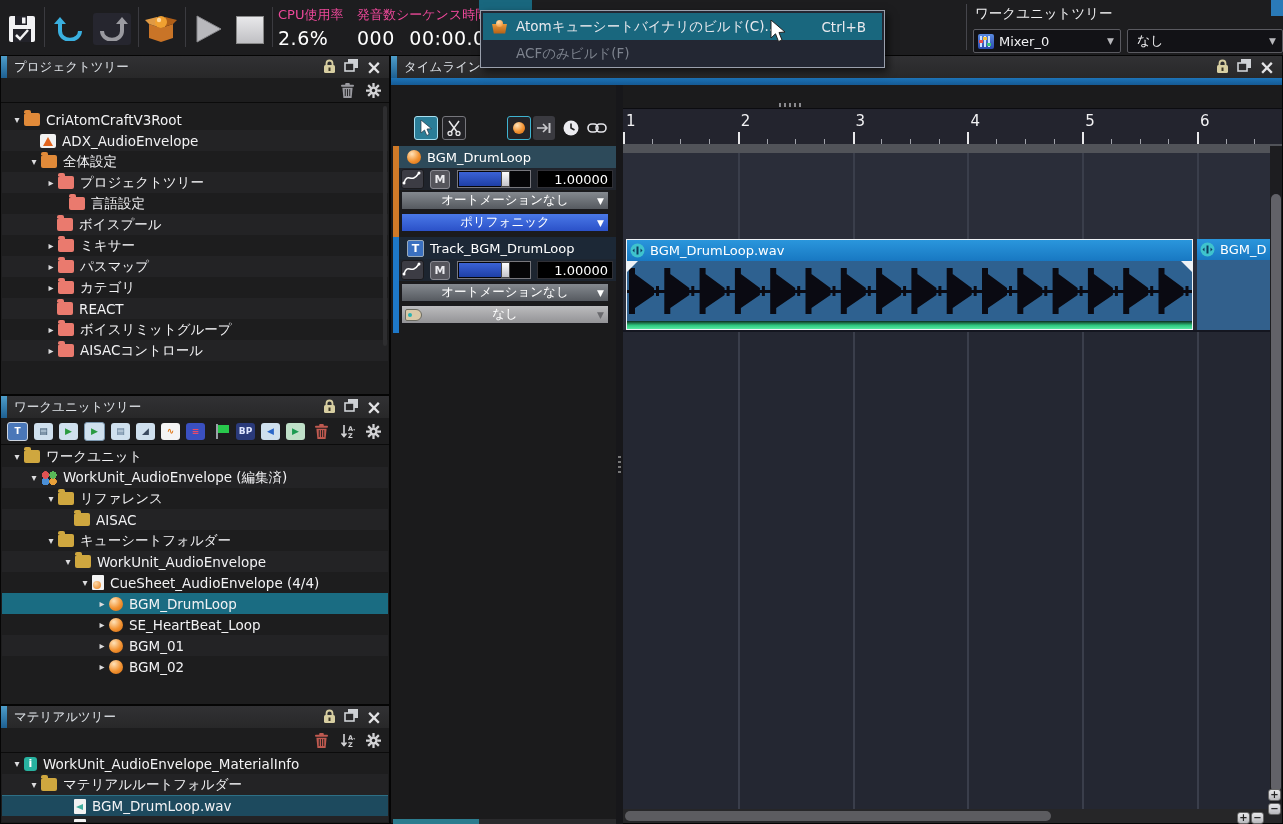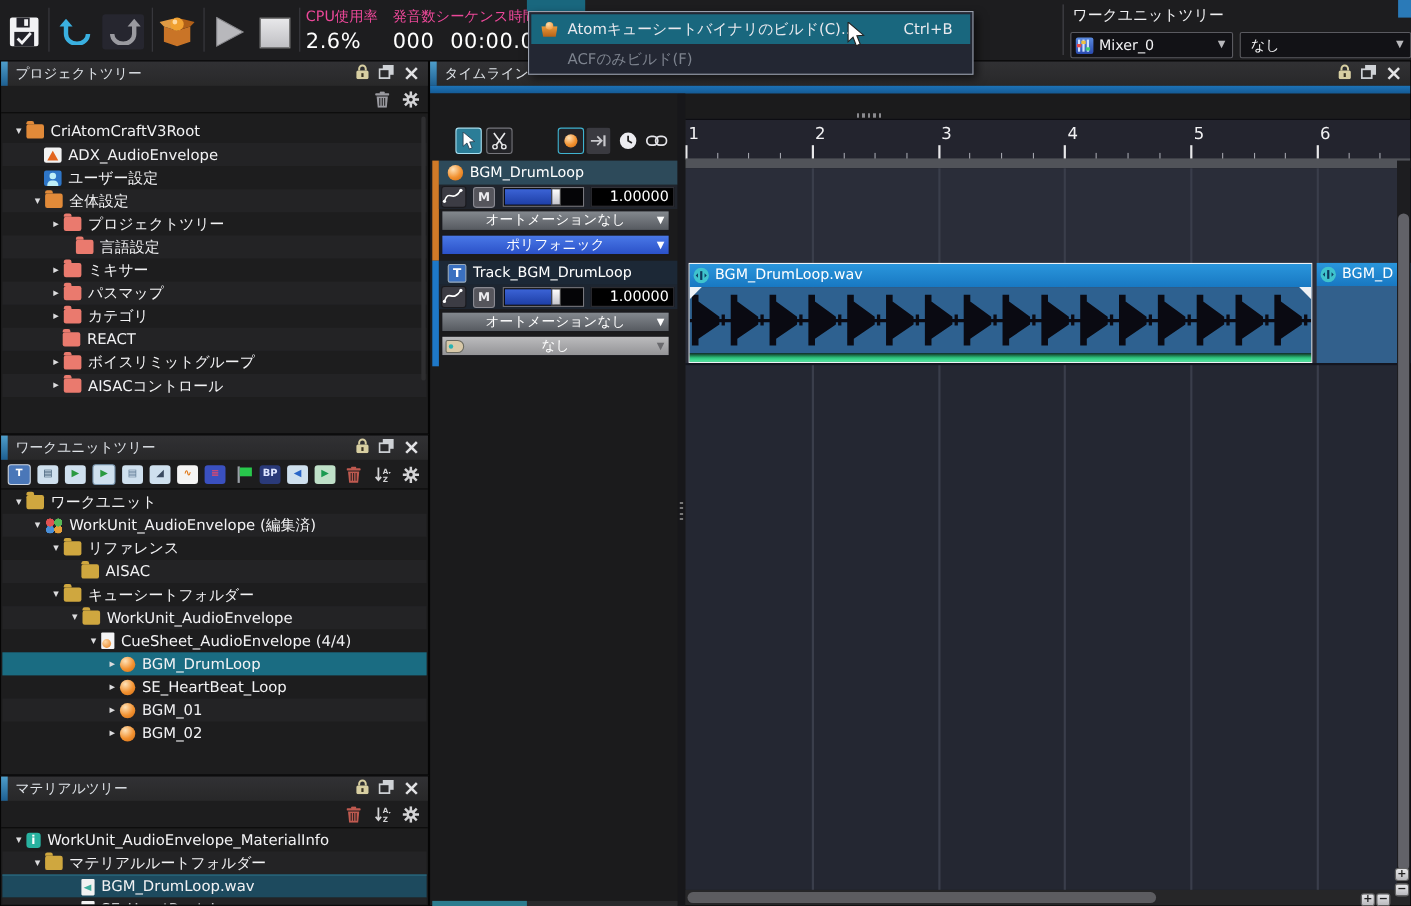--- a/index.html
+++ b/index.html
@@ -272,38 +272,38 @@
           <span class="texp">▾</span>
           <span class="ticon folder-orange"></span>
           <span class="tlab">CriAtomCraftV3Root</span>
         </div>
         <div class="trow" style="padding-left: 25px;">
           <span class="tspc"></span>
           <span class="ticon adx"></span>
           <span class="tlab">ADX_AudioEnvelope</span>
         </div>
         <div class="trow" style="padding-left: 25px;">
-          <span class="tspc"></span>
-          <span class="ticon user"></span>
-          <span class="tlab">ユーザー設定</span>
-        </div>
-        <div class="trow" style="padding-left: 25px;">
           <span class="texp">▾</span>
           <span class="ticon folder-orange"></span>
           <span class="tlab">全体設定</span>
         </div>
         <div class="trow" style="padding-left: 42px;">
           <span class="texp">▸</span>
           <span class="ticon folder-red"></span>
           <span class="tlab">プロジェクトツリー</span>
         </div>
         <div class="trow" style="padding-left: 54px;">
           <span class="tspc"></span>
           <span class="ticon folder-red"></span>
           <span class="tlab">言語設定</span>
+        </div>
+        <div class="trow" style="padding-left: 42px;">
+          <span class="tspc"></span>
+          <span class="ticon folder-red"></span>
+          <span class="tlab">ボイスプール</span>
         </div>
         <div class="trow" style="padding-left: 42px;">
           <span class="texp">▸</span>
           <span class="ticon folder-red"></span>
           <span class="tlab">ミキサー</span>
         </div>
         <div class="trow" style="padding-left: 42px;">
           <span class="texp">▸</span>
           <span class="ticon folder-red"></span>
           <span class="tlab">パスマップ</span>

